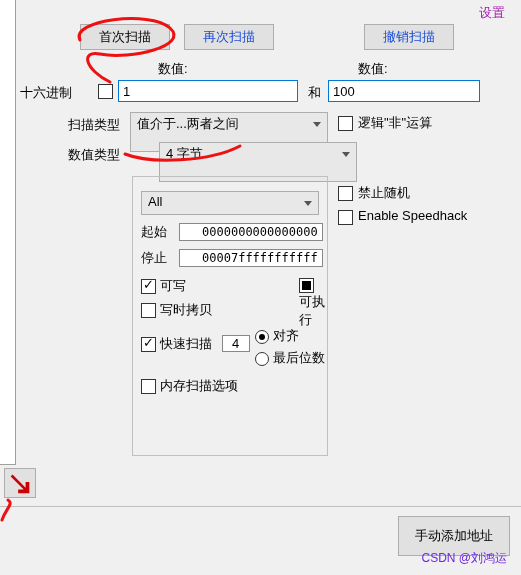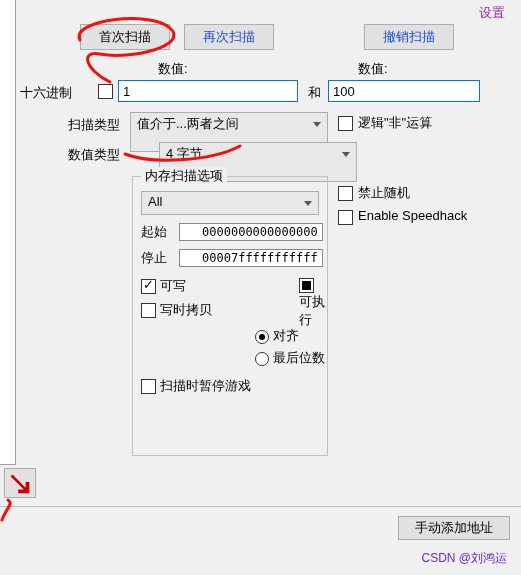--- a/index.html
+++ b/index.html
@@ -131,21 +131,21 @@
 
   .arrowbtn {
     position: absolute;
     left: 4px; top: 468px;
     width: 32px; height: 30px;
     background:#e1e1e1; border:1px solid #adadad;
   }
   .arrowbtn svg { width:100%; height:100%; }
 
   .bottom-line { position:absolute; left:0; top:506px; width:521px; height:1px; background:#c0c0c0; }
-  #btn-manual { left:398px; top:516px; width:112px; height:24px; }
+  #btn-manual { left:398px; top:516px; width:112px; height:40px; }
 
   .watermark { position:absolute; right:14px; bottom:8px; color:#6d28d9; font-size:12px; }
 
   
   .annot { position:absolute; pointer-events:none; }
 </style>
 </head>
 <body>
 
 <div class="left-pane"></div>
@@ -168,21 +168,20 @@
 <span id="lbl-scantype" class="lbl">扫描类型</span>
 <div id="combo-scantype" class="combo"><span>值介于...两者之间</span></div>
 
 <span id="lbl-valtype" class="lbl">数值类型</span>
 <div id="combo-valtype" class="combo"><span>4 字节</span></div>
 
 <span id="cb-not" class="cb"></span>
 <span id="lbl-not" class="lbl">逻辑"非"运算</span>
 
 <div class="fieldset">
-  <span class="legend">内存扫描选项</span>
   <div id="combo-memopt"><span>All</span></div>
 
   <div id="row-start" class="addrline">
     <span class="addrlabel">起始</span>
     <span class="addrval">0000000000000000</span>
   </div>
   <div id="row-stop" class="addrline">
     <span class="addrlabel">停止</span>
     <span class="addrval">00007fffffffffff</span>
   </div>
@@ -190,29 +189,33 @@
   <div id="row-write">
     <span class="cb2 checked"></span><span>可写</span>
   </div>
   <div id="row-exec">
     <span class="cb2 square"></span><span>可执行</span>
   </div>
   <div id="row-cow">
     <span class="cb2"></span><span>写时拷贝</span>
   </div>
 
+  <div id="row-fast">
+    <span class="cb2 checked"></span><span>快速扫描</span>
+    <span id="in-fast">4</span>
+  </div>
   <div id="radio-align">
     <span class="radio checked"></span><span>对齐</span>
   </div>
   <div id="radio-last">
     <span class="radio"></span><span>最后位数</span>
   </div>
 
   <div id="row-pause">
-    <span class="cb2"></span><span>扫描时暂停游戏</span>
+    <span class="cb2"></span><span>内存扫描选项</span>
   </div>
 </div>
 
 <span id="cb-rand" class="cb"></span>
 <span id="lbl-rand" class="lbl">禁止随机</span>
 <span id="cb-speed" class="cb"></span>
 <span id="lbl-speed" class="lbl">Enable Speedhack</span>
 
 <div class="arrowbtn">
   <svg viewBox="0 0 32 30">

